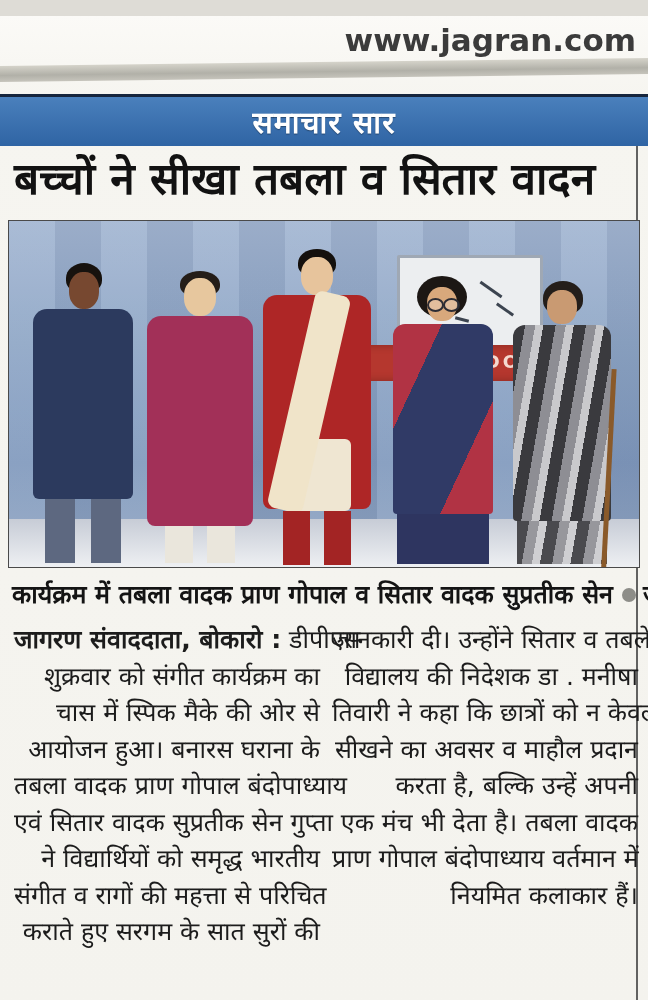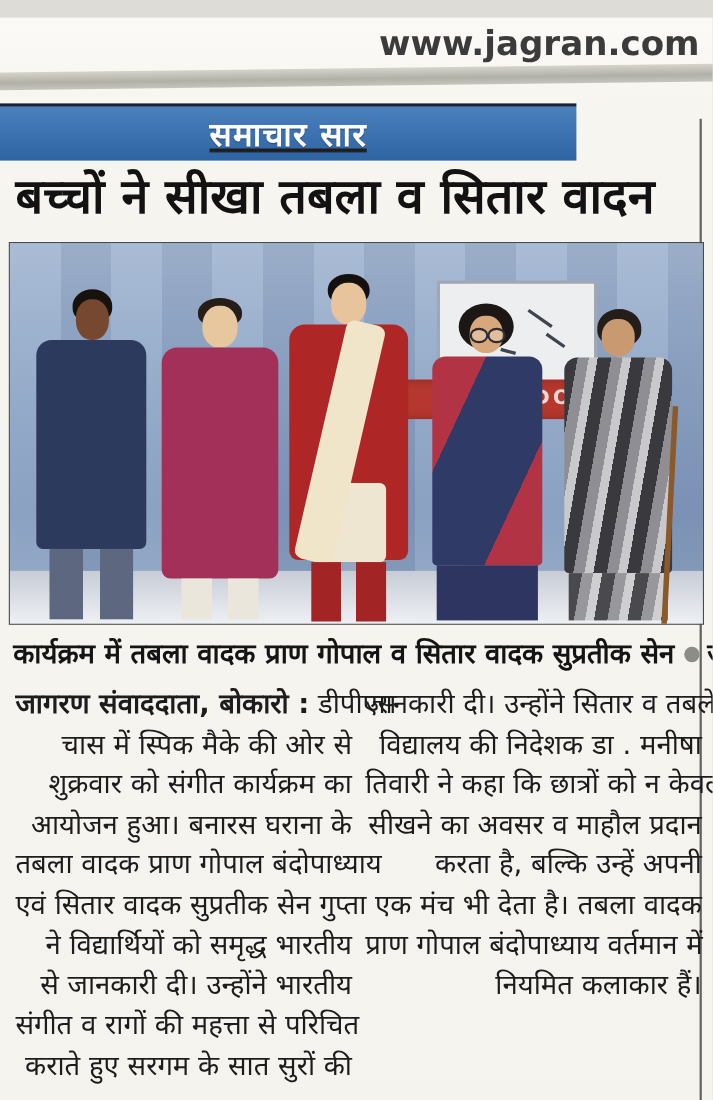--- a/index.html
+++ b/index.html
@@ -7,23 +7,23 @@
     position:relative; width:648px; height:1000px; margin:16px auto;
     background:linear-gradient(180deg,#fbfaf7 0%,#f6f5f0 8%,#f4f3ee 100%);
     font-family:"DejaVu Sans","Liberation Sans",sans-serif;
     overflow:hidden; color:#1e1e1e;
   }
   .site-url{ position:absolute; top:6px; right:12px; font-size:31px; font-weight:bold; color:#3b3b3b; }
   .scan-band{ position:absolute; top:46px; left:-6px; width:660px; height:16px;
     background:linear-gradient(180deg,#cfcdc3,#a5a49b 60%,#bdbbb2); transform:rotate(-0.7deg); opacity:.85; }
   .edge-line{ position:absolute; left:636px; top:92px; width:2px; height:908px; background:#3d3d3d; opacity:.8; }
 
-  .banner{ position:absolute; top:78px; left:0; width:524px; height:49px;
+  .banner{ position:absolute; top:78px; left:0; width:648px; height:49px;
     border-top:3px solid #16253c;
-    display:flex; align-items:center; justify-content:center;text-decoration:underline;
+    display:flex; align-items:center; justify-content:center;
   }
   .banner-text{ color:#ffffff; font-size:30px; font-weight:bold; letter-spacing:1px;
     text-shadow:0 1px 1px rgba(0,0,0,.35); }
 
   .headline{ position:absolute; top:131px; left:14px; width:620px;
     font-size:44px; font-weight:bold; color:#121212; letter-spacing:0; white-space:nowrap; }
 
   
   .photo{ position:absolute; top:204px; left:8px; width:630px; height:346px;
     border:1px solid #4a4a4a; overflow:hidden;
@@ -148,27 +148,26 @@
 
   <div class="caption">
     <span>कार्यक्रम में तबला वादक प्राण गोपाल व सितार वादक सुप्रतीक सेन</span><span class="credit-dot"></span><span class="credit">जागरण</span>
   </div>
 
   <div class="col col-left">
     <div class="line">
       <span class="byline-bold">जागरण संवाददाता, बोकारो :</span><span> डीपीएस</span>
     </div>
     <div>
+        <div class="line">शुक्रवार को संगीत कार्यक्रम का</div>
         <div class="line">चास में स्पिक मैके की ओर से</div>
-        <div class="line">शुक्रवार को संगीत कार्यक्रम का</div>
         <div class="line">आयोजन हुआ। बनारस घराना के</div>
         <div class="line">तबला वादक प्राण गोपाल बंदोपाध्याय</div>
         <div class="line">एवं सितार वादक सुप्रतीक सेन गुप्ता</div>
         <div class="line">ने विद्यार्थियों को समृद्ध भारतीय</div>
-        <div class="line">से जानकारी दी। उन्होंने भारतीय</div>
         <div class="line">संगीत व रागों की महत्ता से परिचित</div>
         <div class="line">कराते हुए सरगम के सात सुरों की</div>
       </div>
   </div>
 
   <div class="col col-right">
     <div>
         <div class="line">जानकारी दी। उन्होंने सितार व तबले</div>
         <div class="line">विद्यालय की निदेशक डा . मनीषा</div>
         <div class="line">तिवारी ने कहा कि छात्रों को न केवल</div>

